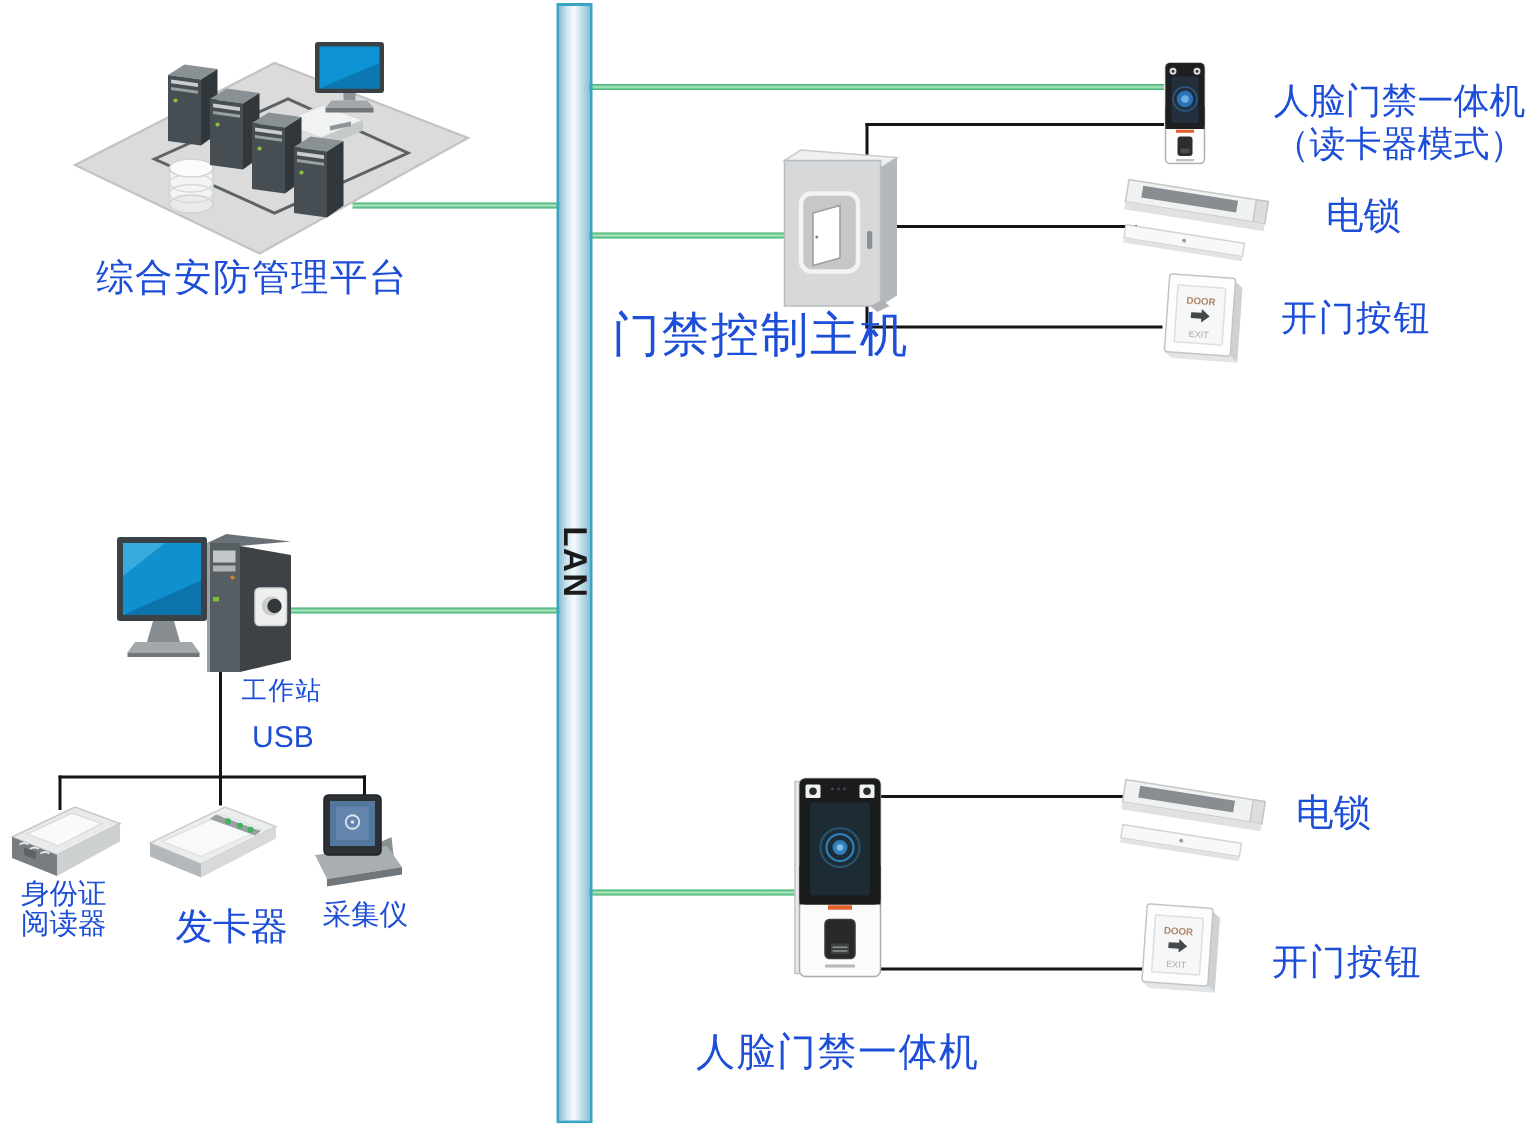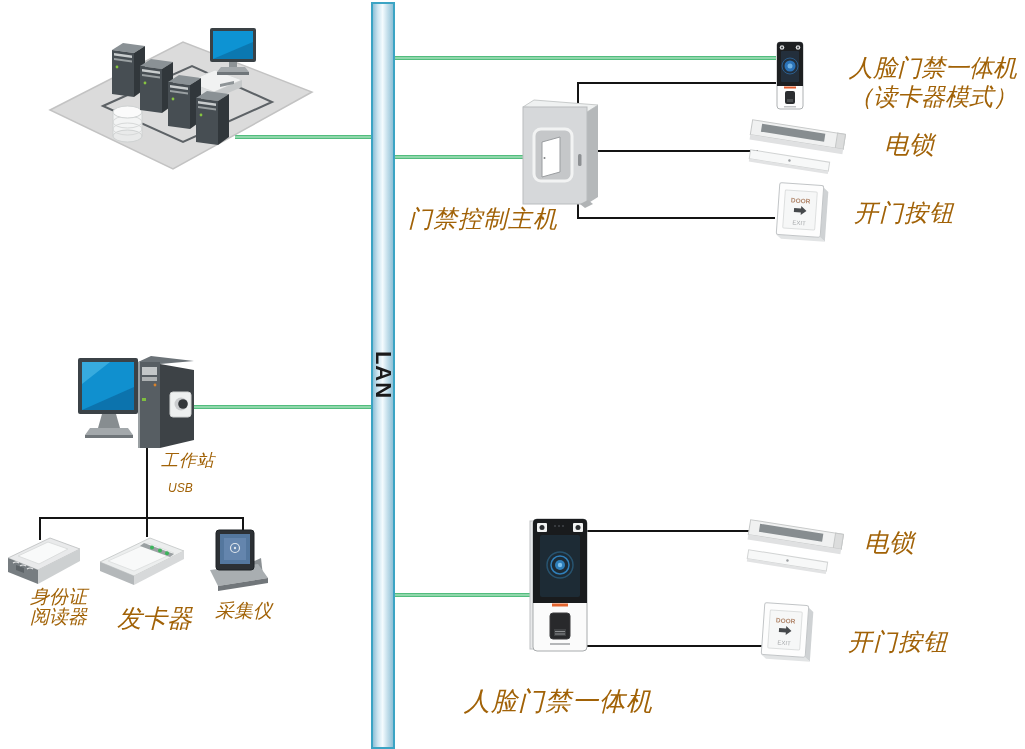--- a/index.html
+++ b/index.html
@@ -1,18 +1,18 @@
 <!DOCTYPE html>
 <html style="--link_green: #34b068; --link_black: #141414; --lan_border: #3ba4c4; --lan_fill_light: #f4fbfe; --lan_fill_dark: #8fc0d6;"><head>
 <meta charset="utf-8">
 <style>
   html,body{margin:0;padding:0;background:#fff;}
   #canvas{position:relative;width:1025px;height:749px;background:#fff;overflow:hidden;
           font-family:"Liberation Sans","DejaVu Sans",sans-serif;color:#1b1b1b;}
-  .lbl{position:absolute;white-space:nowrap;color:#a16207;line-height:1.18;font-style:italic;}
+  .lbl{position:absolute;white-space:nowrap;color:#1d4ed8;line-height:1.18;}
   .link{position:absolute;}
   .glink{height:4px;background:linear-gradient(180deg,var(--link_green),#afe4c2 50%,var(--link_green));}
   .blink-h{height:2px;background:var(--link_black);}
   .blink-v{width:2px;background:var(--link_black);}
   #lan-bar{position:absolute;left:371px;top:2px;width:20px;height:743px;
            border:2px solid var(--lan_border);
            background:linear-gradient(to right,var(--lan_fill_dark),#cfe6f1 25%,var(--lan_fill_light) 48%,#c4dfeb 72%,var(--lan_fill_dark));}
   #lan-label{position:absolute;left:371px;top:342px;width:24px;height:66px;
              display:flex;align-items:center;justify-content:center;}
   #lan-label span{transform:rotate(90deg);font-weight:bold;font-size:22px;letter-spacing:1px;}
@@ -264,37 +264,38 @@
       <polygon points="50,6 55,10 55,60 50,56" fill="#cfd2d4"></polygon>
       <polygon points="6,56 50,56 55,60 11,60" fill="#e2e4e5"></polygon>
       <rect x="6" y="4" width="44" height="52" rx="2" fill="#fdfdfd" stroke="#c2c5c7"></rect>
       <rect x="12" y="11" width="32" height="38" rx="1" fill="#f6f7f7" stroke="#dddfdf"></rect>
       <text x="28" y="23" font-size="6.5" text-anchor="middle" fill="#b0866b" font-weight="bold">DOOR</text>
       <polygon points="22,28.5 29,28.5 29,26 34.5,30.5 29,35 29,32.5 22,32.5" fill="#46494c"></polygon>
       <text x="28" y="45" font-size="6" text-anchor="middle" fill="#a6a9ab">EXIT</text>
     </g>
   </svg>
 
-
-  <div class="lbl" style="left:408px;top:205px;font-size:24px;letter-spacing:1px;">门禁控制主机</div>
+  <div class="lbl" style="left:64px;top:171px;font-size:25px;letter-spacing:1px;">综合安防管理平台</div>
+
+  <div class="lbl" style="left:408px;top:205px;font-size:32px;letter-spacing:1px;">门禁控制主机</div>
 
   <div class="lbl" style="left:849px;top:53px;font-size:24px;line-height:29px;">
     <div>人脸门禁一体机</div>
     <div>（读卡器模式）</div>
   </div>
 
   <div class="lbl" style="left:884px;top:130px;font-size:25px;">电锁</div>
 
   <div class="lbl" style="left:854px;top:199px;font-size:24px;letter-spacing:1px;">开门按钮</div>
 
   <div class="lbl" style="left:161px;top:451px;font-size:17px;letter-spacing:1px;">工作站</div>
 
-  <div class="lbl" style="left:168px;top:481px;font-size:12px;text-align:center;">USB</div>
-
-  <div class="lbl" style="left:14px;top:587px;font-size:19px;line-height:20px;margin-left:16px;">
+  <div class="lbl" style="left:168px;top:481px;font-size:20px;text-align:center;">USB</div>
+
+  <div class="lbl" style="left:14px;top:587px;font-size:19px;line-height:20px;">
     <div>身份证</div>
     <div>阅读器</div>
   </div>
 
   <div class="lbl" style="left:117px;top:604px;font-size:25px;">发卡器</div>
 
   <div class="lbl" style="left:215px;top:600px;font-size:19px;">采集仪</div>
 
   <div class="lbl" style="left:464px;top:686px;font-size:26px;letter-spacing:1px;">人脸门禁一体机</div>
 

